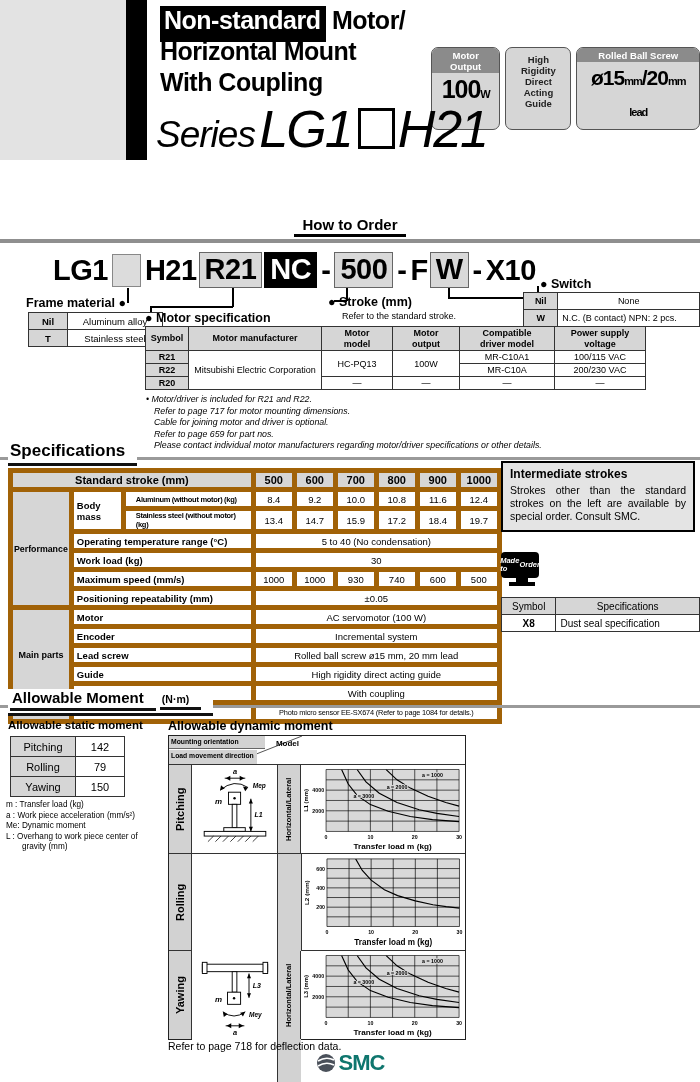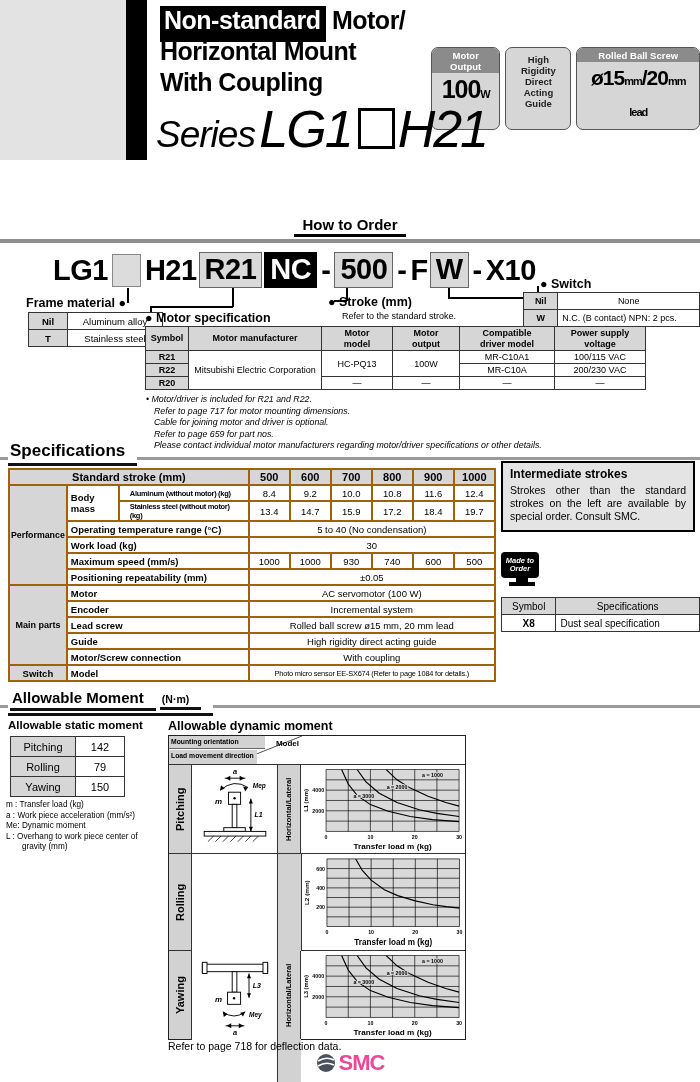--- a/index.html
+++ b/index.html
@@ -44,32 +44,32 @@
   .mspec-table th{background:#d6d6d6;font-weight:bold;font-size:9px;line-height:10.5px;}
   .mspec-table .sym{background:#d6d6d6;font-weight:bold;}
   .mnotes{position:absolute;left:146px;top:394px;font-size:8.8px;line-height:11.5px;white-space:nowrap;}
   .mnotes div{padding-left:8px;font-style:italic;}
   .mnotes div:first-child{padding-left:0;}
   
   .sec-rule{position:absolute;height:3px;background:#9a9a9a;}
   .sec-title{position:absolute;font-weight:bold;background:#fff;}
   .sec-title span{display:inline-block;border-bottom:3.5px solid #111;padding:0 12px 2px 2px;}
   .spec-table{position:absolute;left:8px;top:468px;font-size:9.5px;table-layout:fixed;}
-  .spec-table td{border:2px solid #a16207;height:14px;padding:0 3px;text-align:center;overflow:hidden;margin-top:32px;}
+  .spec-table td{border:5px solid #a16207;height:14px;padding:0 3px;text-align:center;overflow:hidden;margin-top:32px;}
   .spec-table .g{background:#d6d6d6;font-weight:bold;}
   .spec-table .lab{text-align:left;font-weight:bold;background:#fff;}
   .spec-table .sm{font-size:7.5px;letter-spacing:-.3px;font-weight:bold;text-align:left;padding:0 10px;}
   .spec-table .tiny{font-size:7.4px;letter-spacing:-.2px;}
   
   .inter-box{position:absolute;left:501px;top:461px;width:194px;box-sizing:border-box;border:2px solid #000;background:#e4e4e4;padding:4px 7px 7px;}
   .inter-title{font-weight:bold;font-size:12px;margin-bottom:3px;}
   .inter-body{font-size:10.5px;line-height:13px;text-align:justify;}
   .mto{position:absolute;left:501px;top:552px;width:196px;display:flex;gap:6px;align-items:flex-start;}
   .mto-icon{width:42px;flex:0 0 42px;}
-  .mto-screen{width:38px;height:26px;background:#000;border-radius:4px;color:#fff;font-style:italic;font-weight:bold;font-size:7.5px;line-height:8.5px;display:flex;flex-direction:column;align-items:center;justify-content:center;}
+  .mto-screen{width:38px;height:26px;background:#000;border-radius:4px;color:#fff;font-style:italic;font-weight:bold;font-size:7.5px;line-height:8.5px;display:flex;flex-direction:row;align-items:center;justify-content:center;}
   .mto-neck{width:12px;height:4px;background:#000;margin:0 auto;}
   .mto-base{width:26px;height:3.5px;background:#000;margin:0 auto;}
   .mto-title{font-weight:bold;font-size:11.5px;line-height:13px;}
   .mto-sub{font-weight:bold;font-size:9.5px;}
   .mto-table{position:absolute;left:501px;top:597px;font-size:10px;}
   .mto-table td{border:1px solid #333;padding:1px 4px;height:14px;text-align:center;}
   .mto-table .hd{background:#d6d6d6;}
   
   .static-title{position:absolute;left:8px;top:719px;font-weight:bold;font-size:11.5px;}
   .static-table{position:absolute;left:10px;top:736px;font-size:11px;}
@@ -97,21 +97,21 @@
   .chcell{width:165px;background:#fff;}
   .subgrid{width:110px;display:flex;flex-direction:column;}
   .subrow{display:flex;flex:1;border-top:1px solid #333;}
   .subrow:first-child{border-top:none;}
   .subrow .dgcell{width:87px;border-right:1px solid #333;box-sizing:border-box;}
   .subrow .dircell{width:23px;}
   .chart{display:block;width:100%;height:100%;}
   .dyn-foot{position:absolute;left:168px;top:1040px;font-size:10.5px;}
   
   .logo{position:absolute;left:0;right:0;top:1050px;display:flex;align-items:center;justify-content:center;gap:3px;}
-  .logo-text{font-weight:bold;font-size:22px;letter-spacing:-1px;color:#ec4899;}
+  .logo-text{font-weight:bold;font-size:22px;letter-spacing:-1px;color:#0f766e;}
   svg text{font-family:"Liberation Sans","DejaVu Sans",sans-serif;}
 </style>
 </head>
 <body>
 
 <div class="page">
 
   <div class="hdr-grayblock"></div>
   <div class="hdr-blackbar"></div>
   <div class="hdr-text">

